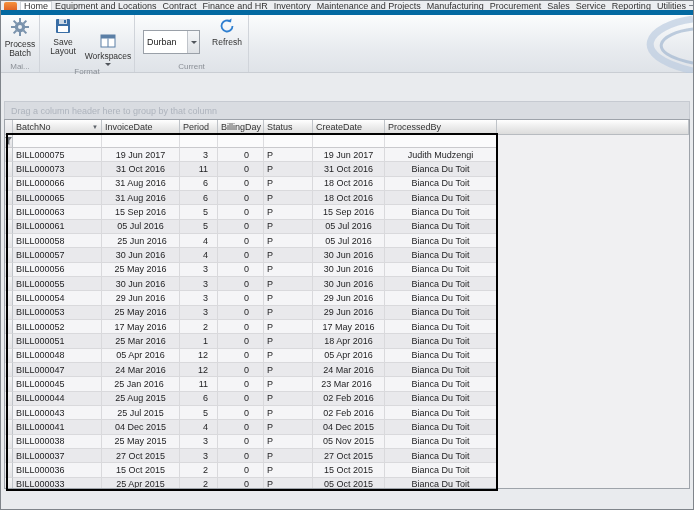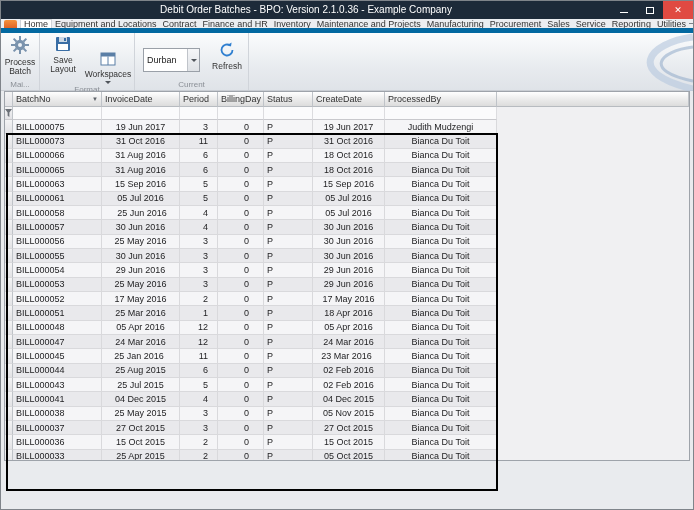--- a/index.html
+++ b/index.html
@@ -59,21 +59,21 @@
     display: flex; flex-direction: column; align-items: center;
     font-size: 8.5px; color: #333; text-align: center;
     padding: 2px 2px 0 2px; border-radius: 2px; line-height: 9px;
   }
   .bigbtn .icon { margin-bottom: 2px; }
   .bigbtn .drop { margin-top: 2px; }
   .tri-down { width: 0; height: 0; border-left: 3px solid transparent; border-right: 3px solid transparent; border-top: 3px solid #50555b; }
   .w-process { width: 34px; }
   .w-save { width: 42px; }
   .w-work { width: 48px; margin-top: 16px; }
-  .w-refresh { width: 38px; margin-top: 6px; }
+  .w-refresh { width: 38px; }
   .combo {
     width: 57px; height: 24px; margin: 14px 8px 0 6px;
     background: #fff; border: 1px solid #9aa0a8;
     display: flex; align-items: center; font-size: 9px; color: #222;
   }
   .combo .val { flex: 1; padding-left: 3px; }
   .combo .btn {
     width: 12px; height: 100%; border-left: 1px solid #c0c4ca;
     background: linear-gradient(#f5f6f8, #dfe2e6);
     display: flex; align-items: center; justify-content: center;
@@ -131,34 +131,20 @@
   .annotation {
     position: absolute; left: 5px; top: 132px; width: 492px; height: 358px;
     border: 2px solid #000; pointer-events: none; z-index: 10;
   }
 </style>
 </head>
 <body>
 
 <div class="window">
 
-  <div class="titlebar">
-    <div class="title">Debit Order Batches - BPO: Version 2.1.0.36 - Example Company</div>
-    <div class="win-controls">
-      <div class="win-btn">
-          <span class="glyph-min"></span>
-        </div>
-      <div class="win-btn">
-          <span class="glyph-max"></span>
-        </div>
-      <div class="win-btn close">
-          <span>✕</span>
-        </div>
-    </div>
-  </div>
 
   <div class="tabrow">
     <span class="app-icon"></span>
     <div style="display:flex;">
         <div class="tab active">Home</div>
         <div class="tab">Equipment and Locations</div>
         <div class="tab">Contract</div>
         <div class="tab">Finance and HR</div>
         <div class="tab">Inventory</div>
         <div class="tab">Maintenance and Projects</div>
@@ -250,20 +236,23 @@
             </svg>
           </span>
           <span>Refresh</span>
         </div>
       </div>
       <div class="rgroup-label">Current</div>
     </div>
   </div>
 
   <div class="content">
+    <div class="groupby">
+      <span>Drag a column header here to group by that column</span>
+    </div>
     <div class="grid">
       <div class="grid-header">
           <div class="hcell indicator" style="width: 8px;"></div>
           <div class="hcell" style="width: 89px;">
             <span>BatchNo</span>
             <span class="sort-arrow">▼</span>
           </div>
           <div class="hcell" style="width: 78px;">
             <span>InvoiceDate</span>
           </div>

